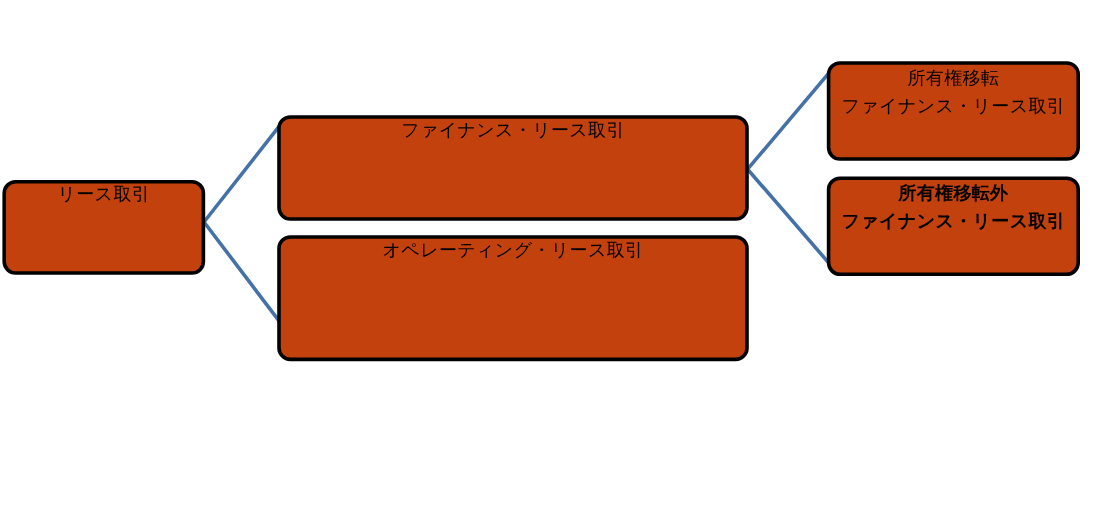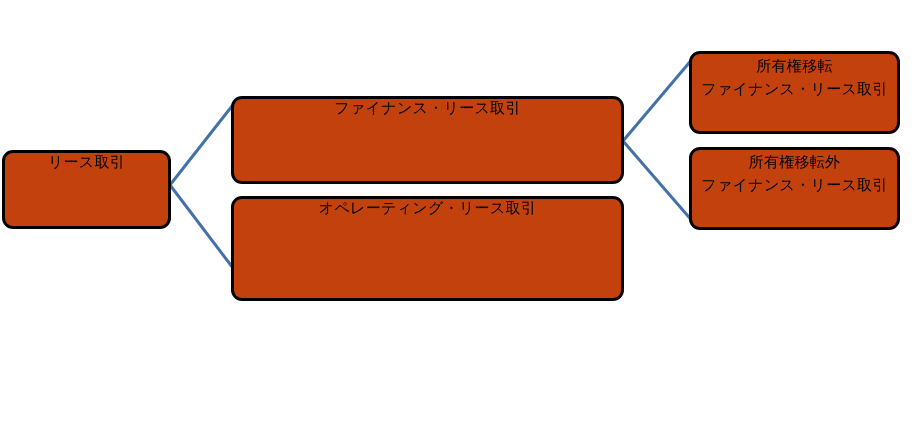--- a/index.html
+++ b/index.html
@@ -82,20 +82,21 @@
     line-height: 1.55;
   }
 
   #node-nontransfer {
     left: 689px;
     top: 147px;
     width: 211px;
     height: 83px;
     font-size: 15px;
     line-height: 1.55;
+    font-weight: bold;
   }
 </style>
 </head>
 <body>
 
 <div id="canvas">
 
   <svg id="connectors" viewBox="0 0 915 432" width="915" height="432" aria-hidden="true">
 
     <line x1="170" y1="185" x2="236" y2="101" stroke="#4472a8" stroke-width="3" stroke-linecap="round"></line>

